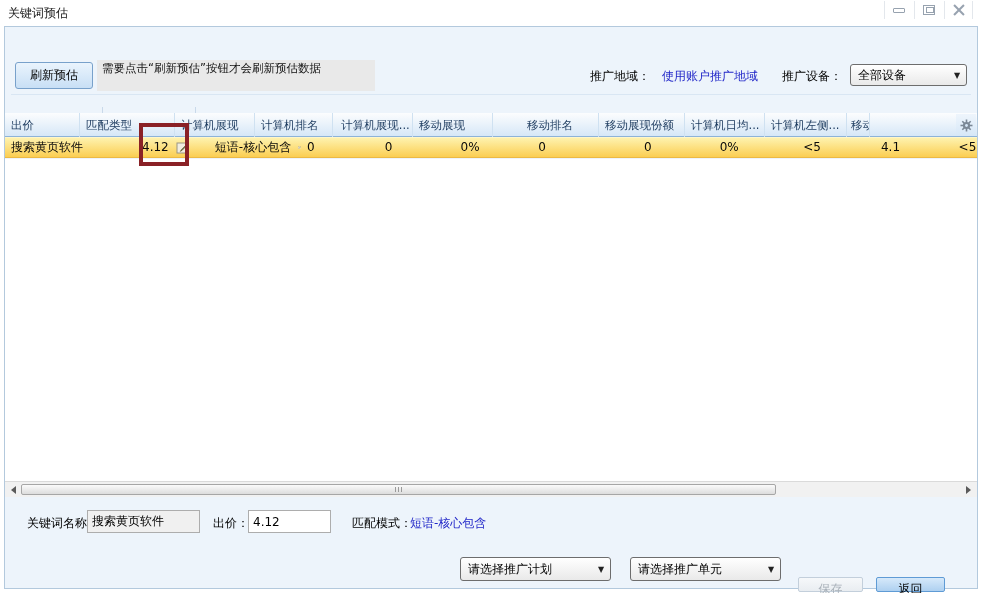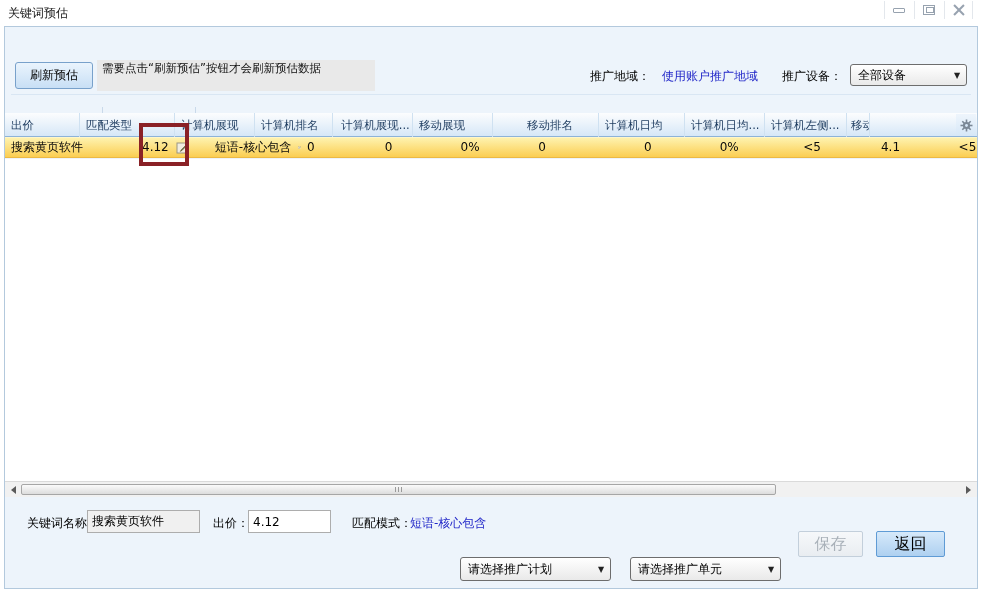--- a/index.html
+++ b/index.html
@@ -62,21 +62,21 @@
 
   
   .form-label{position:absolute;font-size:12px;}
   .input{position:absolute;height:23px;border:1px solid #adadad;font-size:12px;padding:0 4px;color:#000;}
   .input.readonly{background:#f0f0f0;}
   .input.white{background:#ffffff;}
 
   
   .combo-plan{left:455px;top:530px;width:151px;height:24px;}
   .combo-unit{left:625px;top:530px;width:151px;height:24px;}
-  .btn{position:absolute;top:504px;height:26px;border-radius:2px;font-size:16px;text-align:center;cursor:pointer;}
+  .btn{position:absolute;top:550px;height:15px;border-radius:2px;font-size:12px;text-align:center;cursor:pointer;}
   .btn-save{left:793px;width:65px;background:linear-gradient(#f6f8fa,#e9edf1);border:1px solid #c3cfdb;color:#a9b1b9;line-height:23px;}
   .btn-back{left:871px;width:69px;background:linear-gradient(#d6e9fa,#aed0f0);border:1px solid #5f9bd5;color:#000;line-height:23px;font-weight:400;}
 </style>
 </head>
 <body>
 
 <div id="root">
 
   <div class="titlebar">
     <span class="title-text">关键词预估</span>
@@ -135,21 +135,21 @@
     </div>
 
     <div class="thead">
       <div class="th c1">出价</div>
       <div class="th c2">匹配类型</div>
       <div class="th c3">计算机展现</div>
       <div class="th c4">计算机排名</div>
       <div class="th c5">计算机展现...</div>
       <div class="th c6">移动展现</div>
       <div class="th c7">移动排名</div>
-      <div class="th c8">计算机日均</div>
+      <div class="th c8">移动展现份额</div>
       <div class="th c9">计算机日均...</div>
       <div class="th c10">计算机左侧...</div>
       <div class="th c11">移动</div>
     </div>
     <div class="gear-cell">
       <svg width="13" height="13" viewBox="0 0 13 13">
         <g stroke="#7b8896" stroke-width="1.6">
           <line x1="6.5" y1="0.5" x2="6.5" y2="12.5"></line>
           <line x1="0.5" y1="6.5" x2="12.5" y2="6.5"></line>
           <line x1="2.3" y1="2.3" x2="10.7" y2="10.7"></line>

